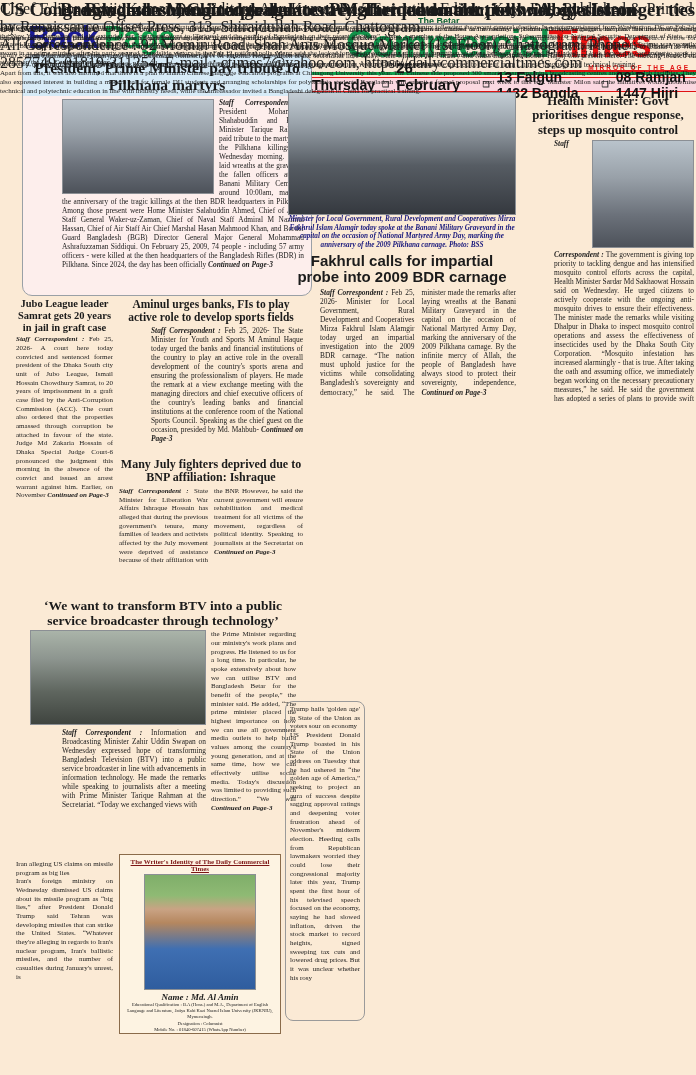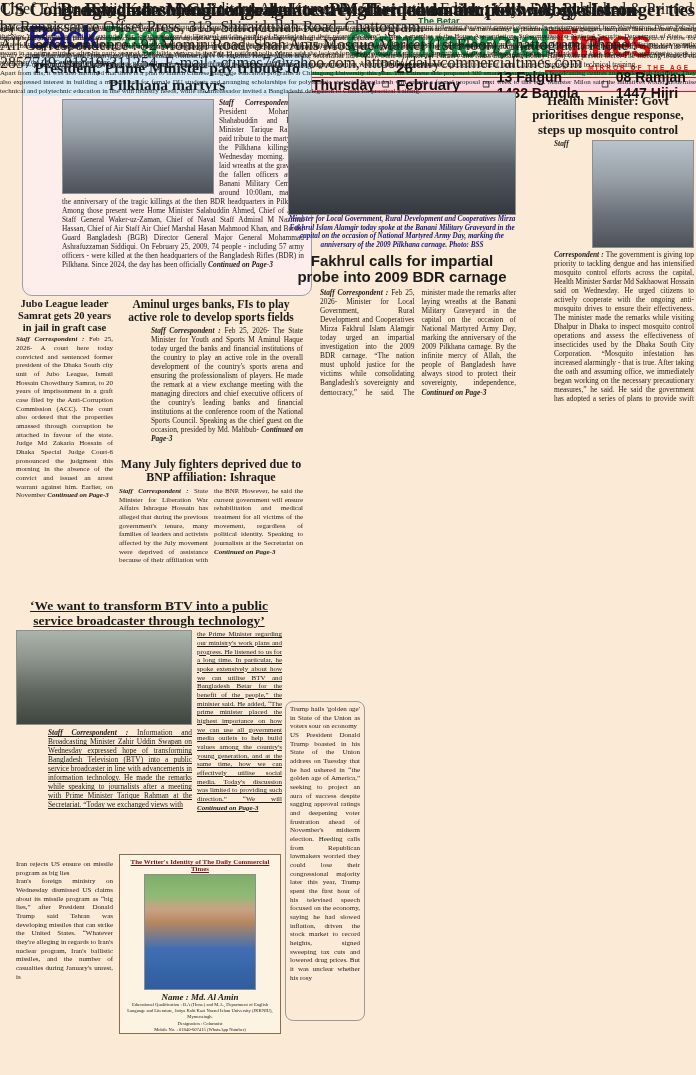--- a/index.html
+++ b/index.html
@@ -47,21 +47,21 @@
                border-radius:8px 8px 0 0;font-size:15.5px;}
   .pilkhana .photo{float:left;width:152px;height:95px;margin:1px 5px 1px 0;}
   
   .jubo{left:16px;top:298px;width:97px;height:296px;}
   .jubo h3{font-size:10.5px;}
   .aminul{left:119px;top:298px;width:184px;height:158px;}
   .aminul h3{font-size:11.5px;}
   .ishraque{left:119px;top:458px;width:184px;height:138px;}
   .ishraque h3{font-size:12px;}
   .ishraque .cols2{column-gap:6px;}
-  .btv{left:16px;top:598px;width:266px;height:258px;text-decoration:underline;}
+  .btv{left:30px;top:598px;width:266px;height:258px;}
   .btv h3{font-size:13.5px;}
   .btv-grid{display:grid;grid-template-columns:176px 1fr;gap:5px;}
   .btv .photo{width:176px;height:95px;margin-bottom:3px;
       background:linear-gradient(180deg,#aab4a9 0%,#8d958f 30%,#5f665f 65%,#3f443f 100%);}
   .iran{left:16px;top:860px;width:97px;height:172px;}
   .writerbox{left:119px;top:854px;width:162px;height:180px;border:1.2px solid #8a6b4a;
              background:#fdf3e2;box-sizing:border-box;padding:3px 7px;text-align:center;}
   .writerbox .wtitle{font-size:6.9px;font-weight:bold;color:#7c1515;text-decoration:underline;}
   .writerbox .photo{width:112px;height:116px;margin:2px auto;
       background:linear-gradient(180deg,#7fae6a 0%,#8fba74 18%,#c9a384 30%,#b5875f 42%,#3f6fb2 65%,#2f5d9e 100%);}
@@ -182,21 +182,21 @@
         </div>
       </div>
       <div class="body-s">
         <span>the Prime Minister regarding our ministry's work plans and progress. He listened to us for a long time. In particular, he spoke extensively about how we can utilise BTV and Bangladesh Betar for the benefit of the people,” the minister said. He added, “The prime minister placed the highest importance on how we can use all government media outlets to help build values among the country's young generation, and at the same time, how we can effectively utilise social media. Today's discussion was limited to providing such direction.” “We will</span>
         <span class="cont">Continued on Page-3</span>
       </div>
     </div>
   </section>
 
   <section class="abs iran body-s">
-    <div>Iran rejects US ensure on missile program as big lies</div>
+    <div>Iran alleging US claims on missile program as big lies</div>
     <span>Iran's foreign ministry on Wednesday dismissed US claims about its missile program as “big lies,” after President Donald Trump said Tehran was developing missiles that can strike the United States. “Whatever they're alleging in regards to Iran's nuclear program, Iran's ballistic missiles, and the number of casualties during January's unrest, is</span>
   </section>
 
   <section class="abs writerbox">
     <div class="wtitle">The Writer's Identity of The Daily Commercial Times</div>
     <div class="photo"></div>
     <div class="wname">Name : Md. Al Amin</div>
     <div class="wdet">Educational Qualification : B.A (Hons.) and M.A., Department of English Language and Literature, Jatiya Kabi Kazi Nazrul Islam University (JKKNIU), Mymensingh.</div>
     <div class="wdet">Designation : Columnist</div>
     <div class="wdet">Mobile No. : 01840-607415 (WhatsApp Number)</div>

